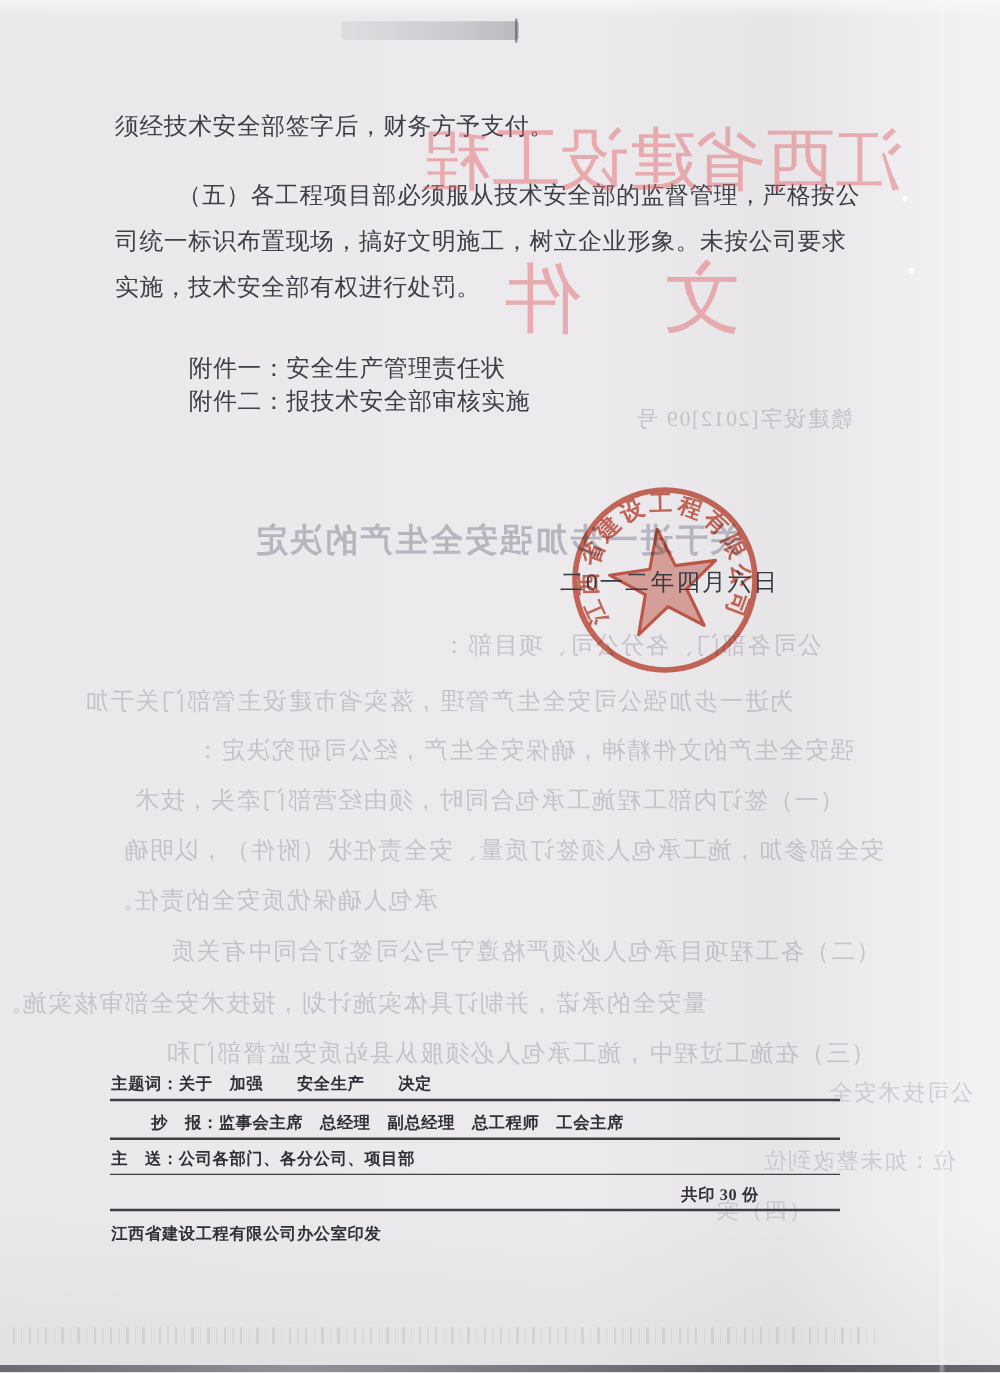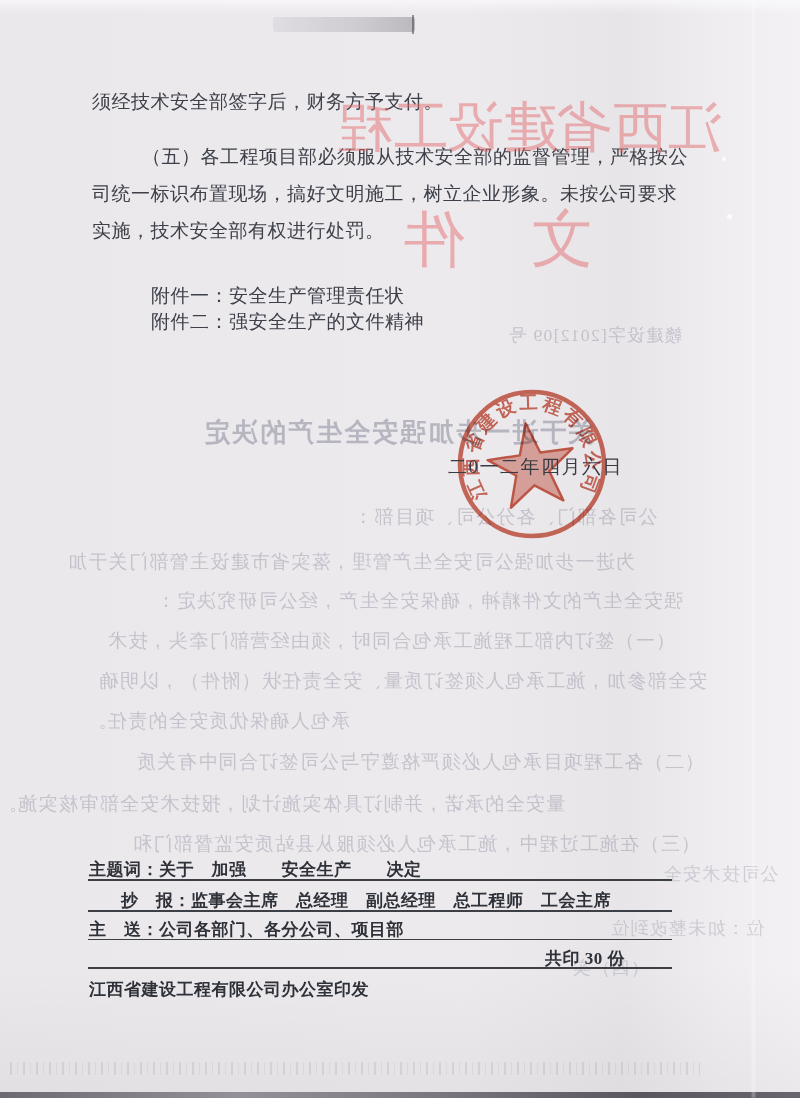--- a/index.html
+++ b/index.html
@@ -36,21 +36,21 @@
   .gb6{top:751px; left:112px; width:592px;}
   .gb7{top:793px; left:100px; width:465px;}
   .gb8{top:833px; left:104px; width:596px;}
   .gf0{top:863px; left:638px; width:140px; font-size:18px; color:rgba(142,141,158,.34);}
   .gf1{top:917px; left:556px; width:208px; font-size:18px; color:rgba(142,141,158,.34);}
   .gf2{top:957px; left:554px; width:95px;  font-size:18px; color:rgba(142,141,158,.34);}
   
   .seal{position:absolute; left:452px; top:386px; width:160px; height:160px; z-index:5;
         mix-blend-mode:multiply; opacity:.92;}
   
-  .f{position:absolute; color:#2e3138; font-weight:bold; font-size:17px; letter-spacing:.5px; white-space:nowrap; z-index:4;}
+  .f{position:absolute; color:#2e3138; font-weight:bold; font-size:13px; letter-spacing:.5px; white-space:nowrap; z-index:4;}
   .fr1{top:858px; left:89px;}
   .fr2{top:889px; left:89px;margin-left:32px;}
   .fr3{top:918px; left:89px;font-family:Liberation Serif, serif;}
   .fr4{top:978px; left:89px;text-align:center;}
   .fr4r{top:947px; left:545px;}
   .hr{position:absolute; left:88px; width:584px; height:1.6px; background:#3c3f45; z-index:4;}
   .hr1{top:879px;} .hr2{top:910px;} .hr3{top:938.5px;} .hr4{top:967px;}
   
   .art{position:absolute; z-index:7;}
   .top-smudge{left:273px; top:17px; width:142px; height:15px; border-radius:3px; filter:blur(.6px);
@@ -84,21 +84,21 @@
   <div class="ghost gb8">（三）在施工过程中，施工承包人必须服从县站质安监督部门和</div>
   <div class="ghost gf0">公司技术安全</div>
   <div class="ghost gf1">位：如未整改到位</div>
   <div class="ghost gf2">（四）实</div>
 
   <div class="t p1">须经技术安全部签字后，财务方予支付。</div>
   <div class="t p2a">（五）各工程项目部必须服从技术安全部的监督管理，严格按公</div>
   <div class="t p2b">司统一标识布置现场，搞好文明施工，树立企业形象。未按公司要求</div>
   <div class="t p2c">实施，技术安全部有权进行处罚。</div>
   <div class="t att1">附件一：安全生产管理责任状</div>
-  <div class="t att2">附件二：强安全生产的文件精神</div>
+  <div class="t att2">附件二：报技术安全部审核实施</div>
   <div class="t date">二0一二年四月六日</div>
 
   <svg class="seal" viewBox="0 0 160 160" width="160" height="160">
     <circle cx="80" cy="78" r="72" fill="none" stroke="#c8503c" stroke-width="4.5" opacity="0.9"></circle>
     <defs>
       <path id="sealArc" d="M 35 109.5 A 55 55 0 1 1 125 109.5" fill="none"></path>
     </defs>
     <text font-size="18.5" letter-spacing="3" fill="#c8503c" opacity="0.9" font-family="Liberation Serif, serif" font-weight="bold">
       <textPath href="#sealArc">江西省建设工程有限公司</textPath>
     </text>

